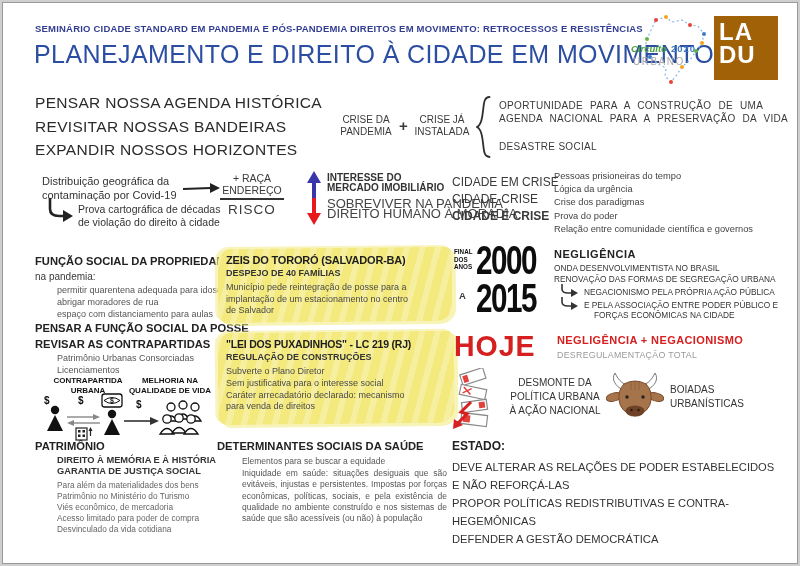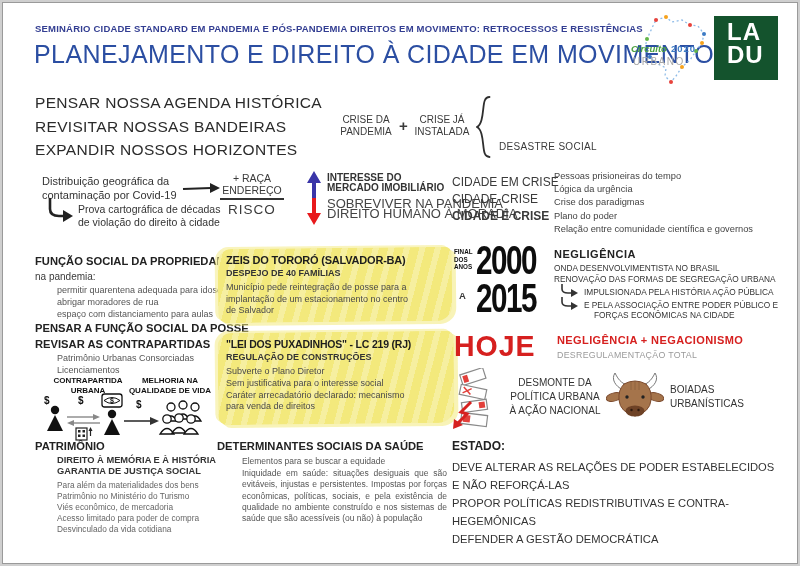--- a/index.html
+++ b/index.html
@@ -9,22 +9,22 @@
   .abs{position:absolute;}
   .c-navy{color:#333E92;}
   .c-blue{color:#2B4EA2;}
   .c-red{color:#D6201F;}
   .w6{font-weight:600;} .w7{font-weight:700;} .w8{font-weight:800;}
   .ctr{text-align:center;}
   .hl{background:#F3E97C;border-radius:14px 7px 16px 9px;transform:rotate(-.6deg);
       background-image:repeating-linear-gradient(105deg,rgba(255,255,255,.28) 0 6px,rgba(0,0,0,0) 6px 15px);
       box-shadow:4px 3px 0 0 rgba(243,233,124,.55),-3px -2px 0 0 rgba(243,233,124,.5);}
   .hl .inner{transform:rotate(.6deg);padding:6px 8px;}
-  .ladu{background:#14532d;color:#fff;font-weight:700;line-height:.95;font-size:24px;
-        padding:5px 0 0 13px;box-sizing:border-box;letter-spacing:1px;}
+  .ladu{background:#a16207;color:#fff;font-weight:700;line-height:.95;font-size:24px;
+        padding:5px 0 0 5px;box-sizing:border-box;letter-spacing:1px;}
   .small-list div{white-space:nowrap;}
 </style>
 </head>
 <body>
 
 <div class="page">
 
   <div class="abs c-navy w6" style="left:33px;top:21px;font-size:9.5px;letter-spacing:.2px;">SEMINÁRIO CIDADE STANDARD EM PANDEMIA E PÓS-PANDEMIA DIREITOS EM MOVIMENTO: RETROCESSOS E RESISTÊNCIAS</div>
   <div class="abs c-blue" style="left:32px;top:38px;font-size:25px;letter-spacing:.4px;">PLANEJAMENTO E DIREITO À CIDADE EM MOVIMENTO</div>
 
@@ -63,20 +63,24 @@
     <div>PANDEMIA</div>
   </div>
   <div class="abs w7" style="left:397px;top:115px;font-size:15px;">+</div>
   <div class="abs ctr" style="left:408px;top:112px;width:64px;font-size:10px;line-height:12px;">
     <div>CRISE JÁ</div>
     <div>INSTALADA</div>
   </div>
   <svg class="abs" style="left:474px;top:94px;" width="15" height="62" viewBox="0 0 15 62">
     <path d="M13.5 1 C6 1 8.5 13 5.5 24 C4 29.5 1 31 1 31 C1 31 4 32.5 5.5 38 C8.5 49 6 61 13.5 61" stroke="#2e2e2e" stroke-width="1.8" fill="none" stroke-linecap="round"></path>
   </svg>
+  <div class="abs" style="left:497px;top:98px;font-size:10px;line-height:12.5px;word-spacing:4px;letter-spacing:.3px;">
+    <div>OPORTUNIDADE PARA A CONSTRUÇÃO DE UMA</div>
+    <div>AGENDA NACIONAL PARA A PRESERVAÇÃO DA VIDA</div>
+  </div>
   <div class="abs" style="left:497px;top:139px;font-size:10px;letter-spacing:.3px;">DESASTRE SOCIAL</div>
 
   <div class="abs" style="left:40px;top:172px;font-size:11px;line-height:14px;color:#333;">
     <div>Distribuição geográfica da</div>
     <div>contaminação por Covid-19</div>
   </div>
   <svg class="abs" style="left:180px;top:178px;" width="38" height="16" viewBox="0 0 38 16">
     <path d="M1 9 L29 8" stroke="#222" stroke-width="2.2" fill="none"></path>
     <polygon points="28,3 38,8 28,13" fill="#222"></polygon>
   </svg>
@@ -108,21 +112,21 @@
     <div>DIREITO HUMANO À MORADIA</div>
   </div>
 
   <div class="abs" style="left:450px;top:173px;font-size:12px;">CIDADE EM CRISE</div>
   <div class="abs" style="left:450px;top:190px;font-size:12px;">CIDADE-CRISE</div>
   <div class="abs w7" style="left:450px;top:207px;font-size:12px;">CIDADE É CRISE</div>
   <div class="abs small-list" style="left:552px;top:168px;font-size:9.3px;line-height:13.2px;color:#444;">
     <div>Pessoas prisioneiras do tempo</div>
     <div>Lógica da urgência</div>
     <div>Crise dos paradigmas</div>
-    <div>Plano do poder</div>
+    <div>Prova do poder</div>
     <div>Relação entre comunidade científica e governos</div>
   </div>
 
   <div class="abs w6" style="left:33px;top:253px;font-size:11.2px;color:#222;">FUNÇÃO SOCIAL DA PROPRIEDADE</div>
   <div class="abs" style="left:33px;top:269px;font-size:10px;">na pandemia:</div>
   <div class="abs" style="left:55px;top:282px;font-size:9px;line-height:12px;color:#555;">
     <div>permitir quarentena adequada para idosos</div>
     <div>abrigar moradores de rua</div>
     <div>espaço com distanciamento para aulas</div>
   </div>
@@ -228,21 +232,21 @@
   <div class="abs w7" style="left:457px;top:288px;font-size:9.5px;">A</div>
   <div class="abs w8" style="left:474px;top:274px;font-size:40px;letter-spacing:-2px;color:#0d0d0d;transform:scaleX(.74);transform-origin:left;">2015</div>
 
   <div class="abs w6" style="left:552px;top:246px;font-size:11px;letter-spacing:.5px;color:#222;">NEGLIGÊNCIA</div>
   <div class="abs" style="left:552px;top:261px;font-size:8.3px;color:#333;">ONDA DESENVOLVIMENTISTA NO BRASIL</div>
   <div class="abs" style="left:552px;top:272px;font-size:8.3px;color:#333;">RENOVAÇÃO DAS FORMAS DE SEGREGAÇÃO URBANA</div>
   <svg class="abs" style="left:558px;top:282px;" width="20" height="14" viewBox="0 0 20 14">
     <path d="M2 0 V5 Q2 9 8 9 H12" stroke="#333" stroke-width="1.6" fill="none"></path>
       <polygon points="11,5 18,9 11,13" fill="#333"></polygon>
   </svg>
-  <div class="abs" style="left:582px;top:285px;font-size:8.3px;color:#333;">IMPULSIONADA PELA HISTÓRIA AÇÃO PÚBLICA</div>
+  <div class="abs" style="left:582px;top:285px;font-size:8.3px;color:#333;">NEGACIONISMO PELA PRÓPRIA AÇÃO PÚBLICA</div>
   <svg class="abs" style="left:558px;top:295px;" width="20" height="14" viewBox="0 0 20 14">
     <path d="M2 0 V5 Q2 9 8 9 H12" stroke="#333" stroke-width="1.6" fill="none"></path>
       <polygon points="11,5 18,9 11,13" fill="#333"></polygon>
   </svg>
   <div class="abs" style="left:582px;top:298px;font-size:8.3px;color:#333;">E PELA ASSOCIAÇÃO ENTRE PODER PÚBLICO E</div>
   <div class="abs" style="left:592px;top:308px;font-size:8.3px;color:#333;">FORÇAS ECONÔMICAS NA CIDADE</div>
 
   <div class="abs w8 c-red" style="left:452px;top:327px;font-size:30px;letter-spacing:1px;transform:scaleX(.95);transform-origin:left;">HOJE</div>
   <div class="abs w6 c-red" style="left:555px;top:332px;font-size:11px;letter-spacing:.4px;">NEGLIGÊNCIA + NEGACIONISMO</div>
   <div class="abs" style="left:555px;top:348px;font-size:8.8px;color:#9a9a9a;letter-spacing:.3px;">DESREGULAMENTAÇÃO TOTAL</div>

